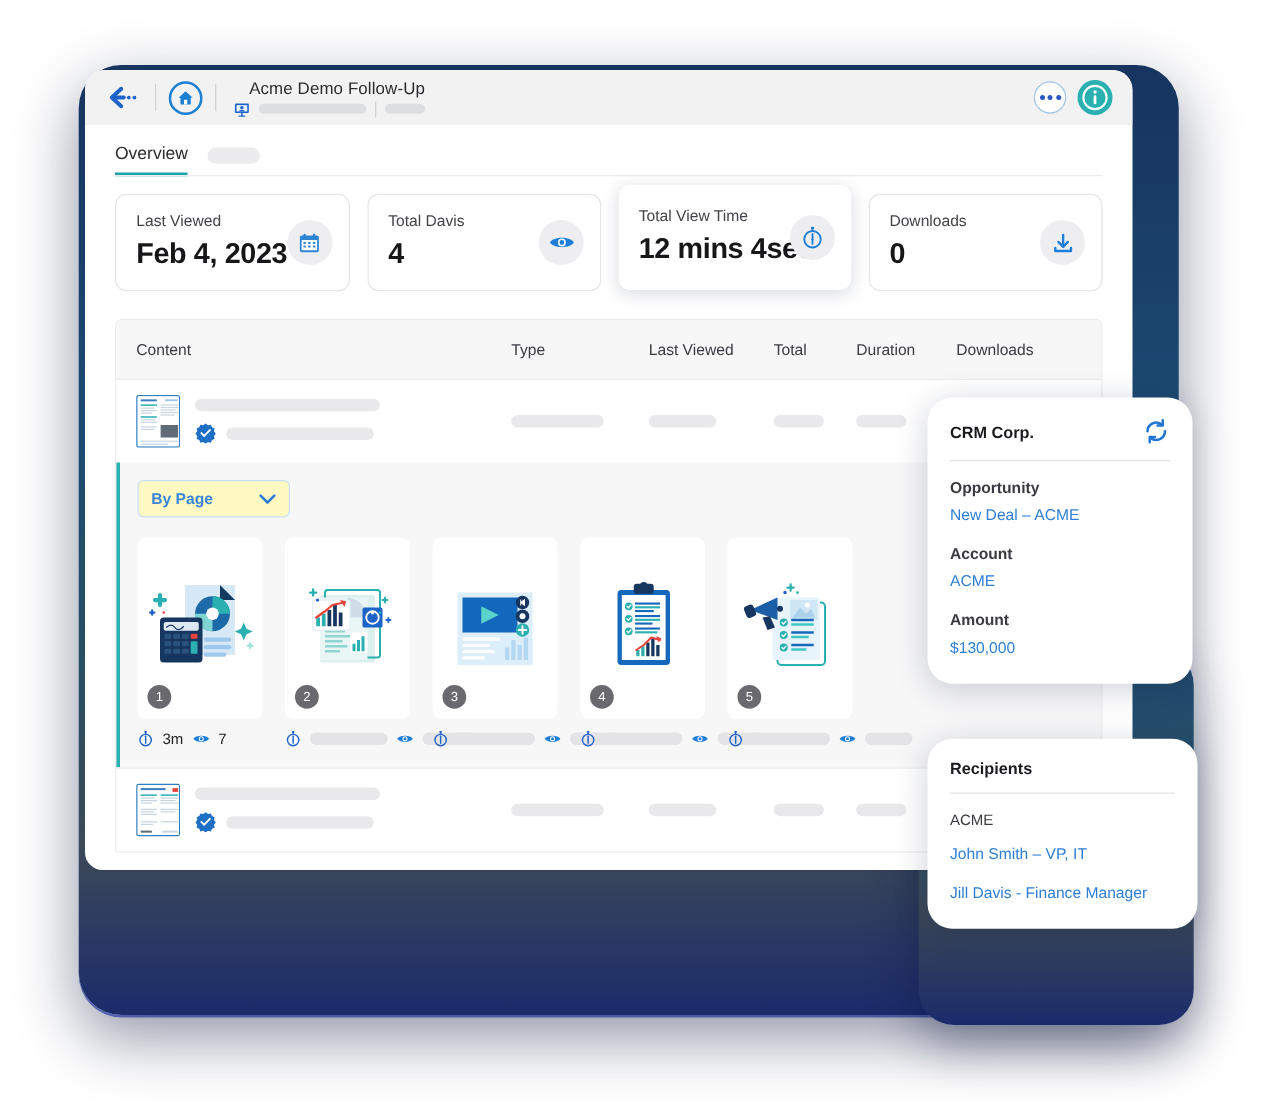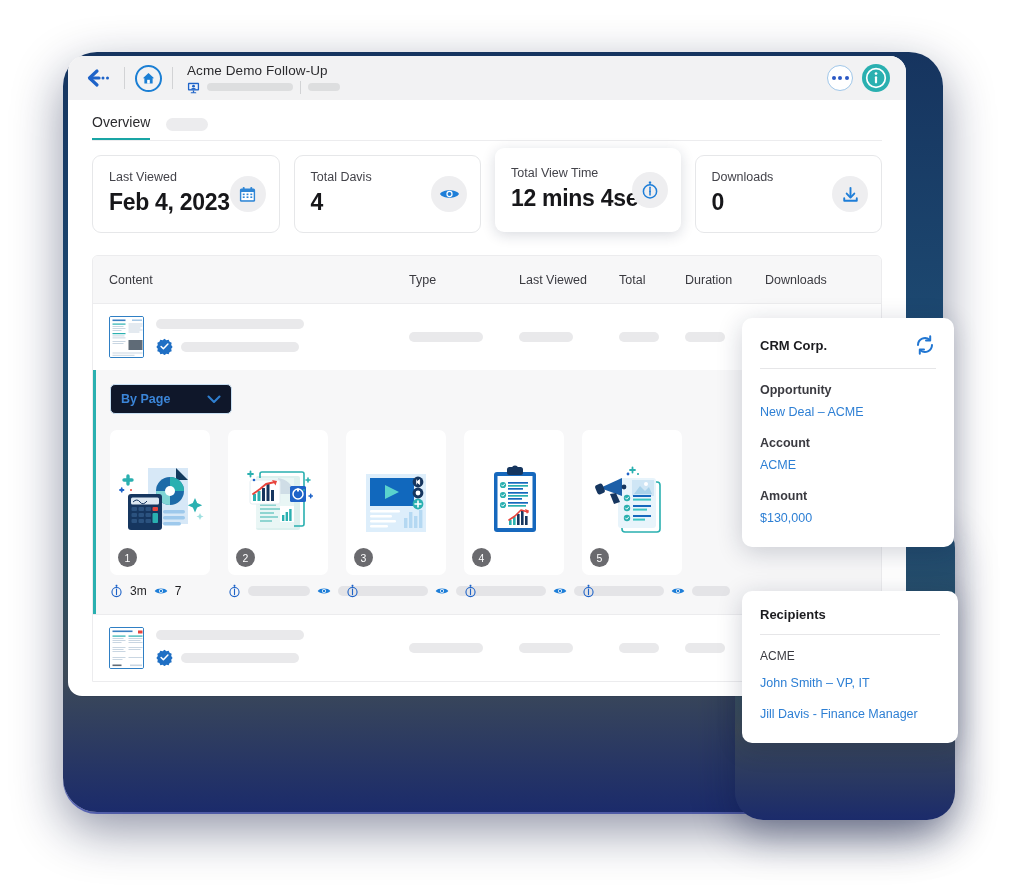--- a/index.html
+++ b/index.html
@@ -46,21 +46,21 @@
   #topbar {
     height: 44px; background: #f2f2f3;
     display: flex; align-items: center;
     padding: 0 16px; position: relative;
   }
   .tb-icon-btn { display:flex; align-items:center; justify-content:center; cursor:pointer; }
   #back-icon { width: 30px; height: 24px; }
   .tb-div { width:1px; height:22px; background:#d2d3d5; margin:0 10px; }
   #home-btn { width:27px; height:27px; border:2px solid #1b7fd4; border-radius:50%;
               display:flex;align-items:center;justify-content:center; }
-  #title-wrap { margin-left: 4px; display:flex; flex-direction:column; justify-content:center; gap:3px; }
+  #title-wrap { margin-left: 4px; display:flex; flex-direction:column; justify-content:center; gap:3px;align-items:flex-end; }
   #doc-title { font-size: 13.5px; color:#2b2b2e; letter-spacing:.1px; }
   #subtitle-row { display:flex; align-items:center; gap:7px; }
   .skel { background:#dddedf; border-radius:5px; display:inline-block; }
   #sub-bar1 { width:86px; height:8px; }
   #sub-div { width:1px; height:13px; background:#d2d3d5; }
   #sub-bar2 { width:32px; height:8px; }
 
   #topbar-right { margin-left:auto; display:flex; align-items:center; gap:9px; }
   #more-btn { width:26px;height:26px;border-radius:50%;border:1.6px solid #9fc6e8;background:#fff;
               display:flex;align-items:center;justify-content:center;gap:2.5px; }
@@ -110,38 +110,38 @@
   .cell-text .l1 { width:148px;height:10px;border-radius:5px;background:#e9e9eb; }
   .cell-row2 { display:flex; align-items:center; gap:8px; }
   .cell-row2 .l2 { width:118px;height:10px;border-radius:5px;background:#e9e9eb; }
   .chk { width:17px;height:17px;flex:none; }
   .cellbar { height:10px;border-radius:5px;background:#e9e9eb; }
 
   
   #pagepanel { background:#f7f7f8; border-left:3px solid #2ab0b0; padding:14px 0 16px 0; }
   #bypage {
     margin-left:14px; width:122px; height:30px; border:1px solid #c8dff3; border-radius:5px;
-    background:#0f172a; display:flex; align-items:center; justify-content:space-between;
+    background:#fef9c3; display:flex; align-items:center; justify-content:space-between;
     padding:0 10px; cursor:pointer;
   }
   #bypage span { font-size:12.5px; color:#3b85d8; font-weight:bold; }
   #pagegrid { display:flex; gap:18px; padding:16px 0 0 14px; }
   .pagecard { width:100px; }
   .thumbbox { width:100px;height:145px;background:#fff;border-radius:7px;position:relative;
               display:flex;align-items:center;justify-content:center; }
   .pagenum { position:absolute; left:8px; bottom:8px; width:19px;height:19px;border-radius:50%;
              background:#6a6a6e;color:#fff;font-size:10.5px;display:flex;align-items:center;justify-content:center; }
   .pmeta { margin-top:9px; display:flex; flex-direction:row; gap:7px; }
   .pmeta-row { display:flex; align-items:center; gap:7px; }
   .pmeta-row .val { font-size:12px; color:#1f1f22; }
   .pmeta-row .bar { height:10px;border-radius:5px;background:#e4e4e7; }
 
   
   .float-card {
-    position:absolute; background:#fff; border-radius:10px;
+    position:absolute; background:#fff; border-radius:20px;
     box-shadow:0 5px 26px rgba(20,30,60,.20);
   }
   #crm-card { left:742px; top:318px; width:212px; padding:16px 18px 22px 18px; }
   #recip-card { left:742px; top:591px; width:216px; padding:16px 18px 22px 18px; }
   .fc-head { display:flex; align-items:center; justify-content:space-between; }
   .fc-title { font-size:13px; font-weight:bold; color:#1b1b1f; }
   .fc-rule { height:1px; background:#e6e6e8; margin:12px 0 14px 0; }
   .fc-label { font-size:12.5px; color:#3a3a40; font-weight:bold; margin-bottom:8px; }
   .fc-link { font-size:12.5px; color:#2d7fd4; margin-bottom:17px; cursor:pointer; }
   .fc-link:last-child { margin-bottom:0; }

